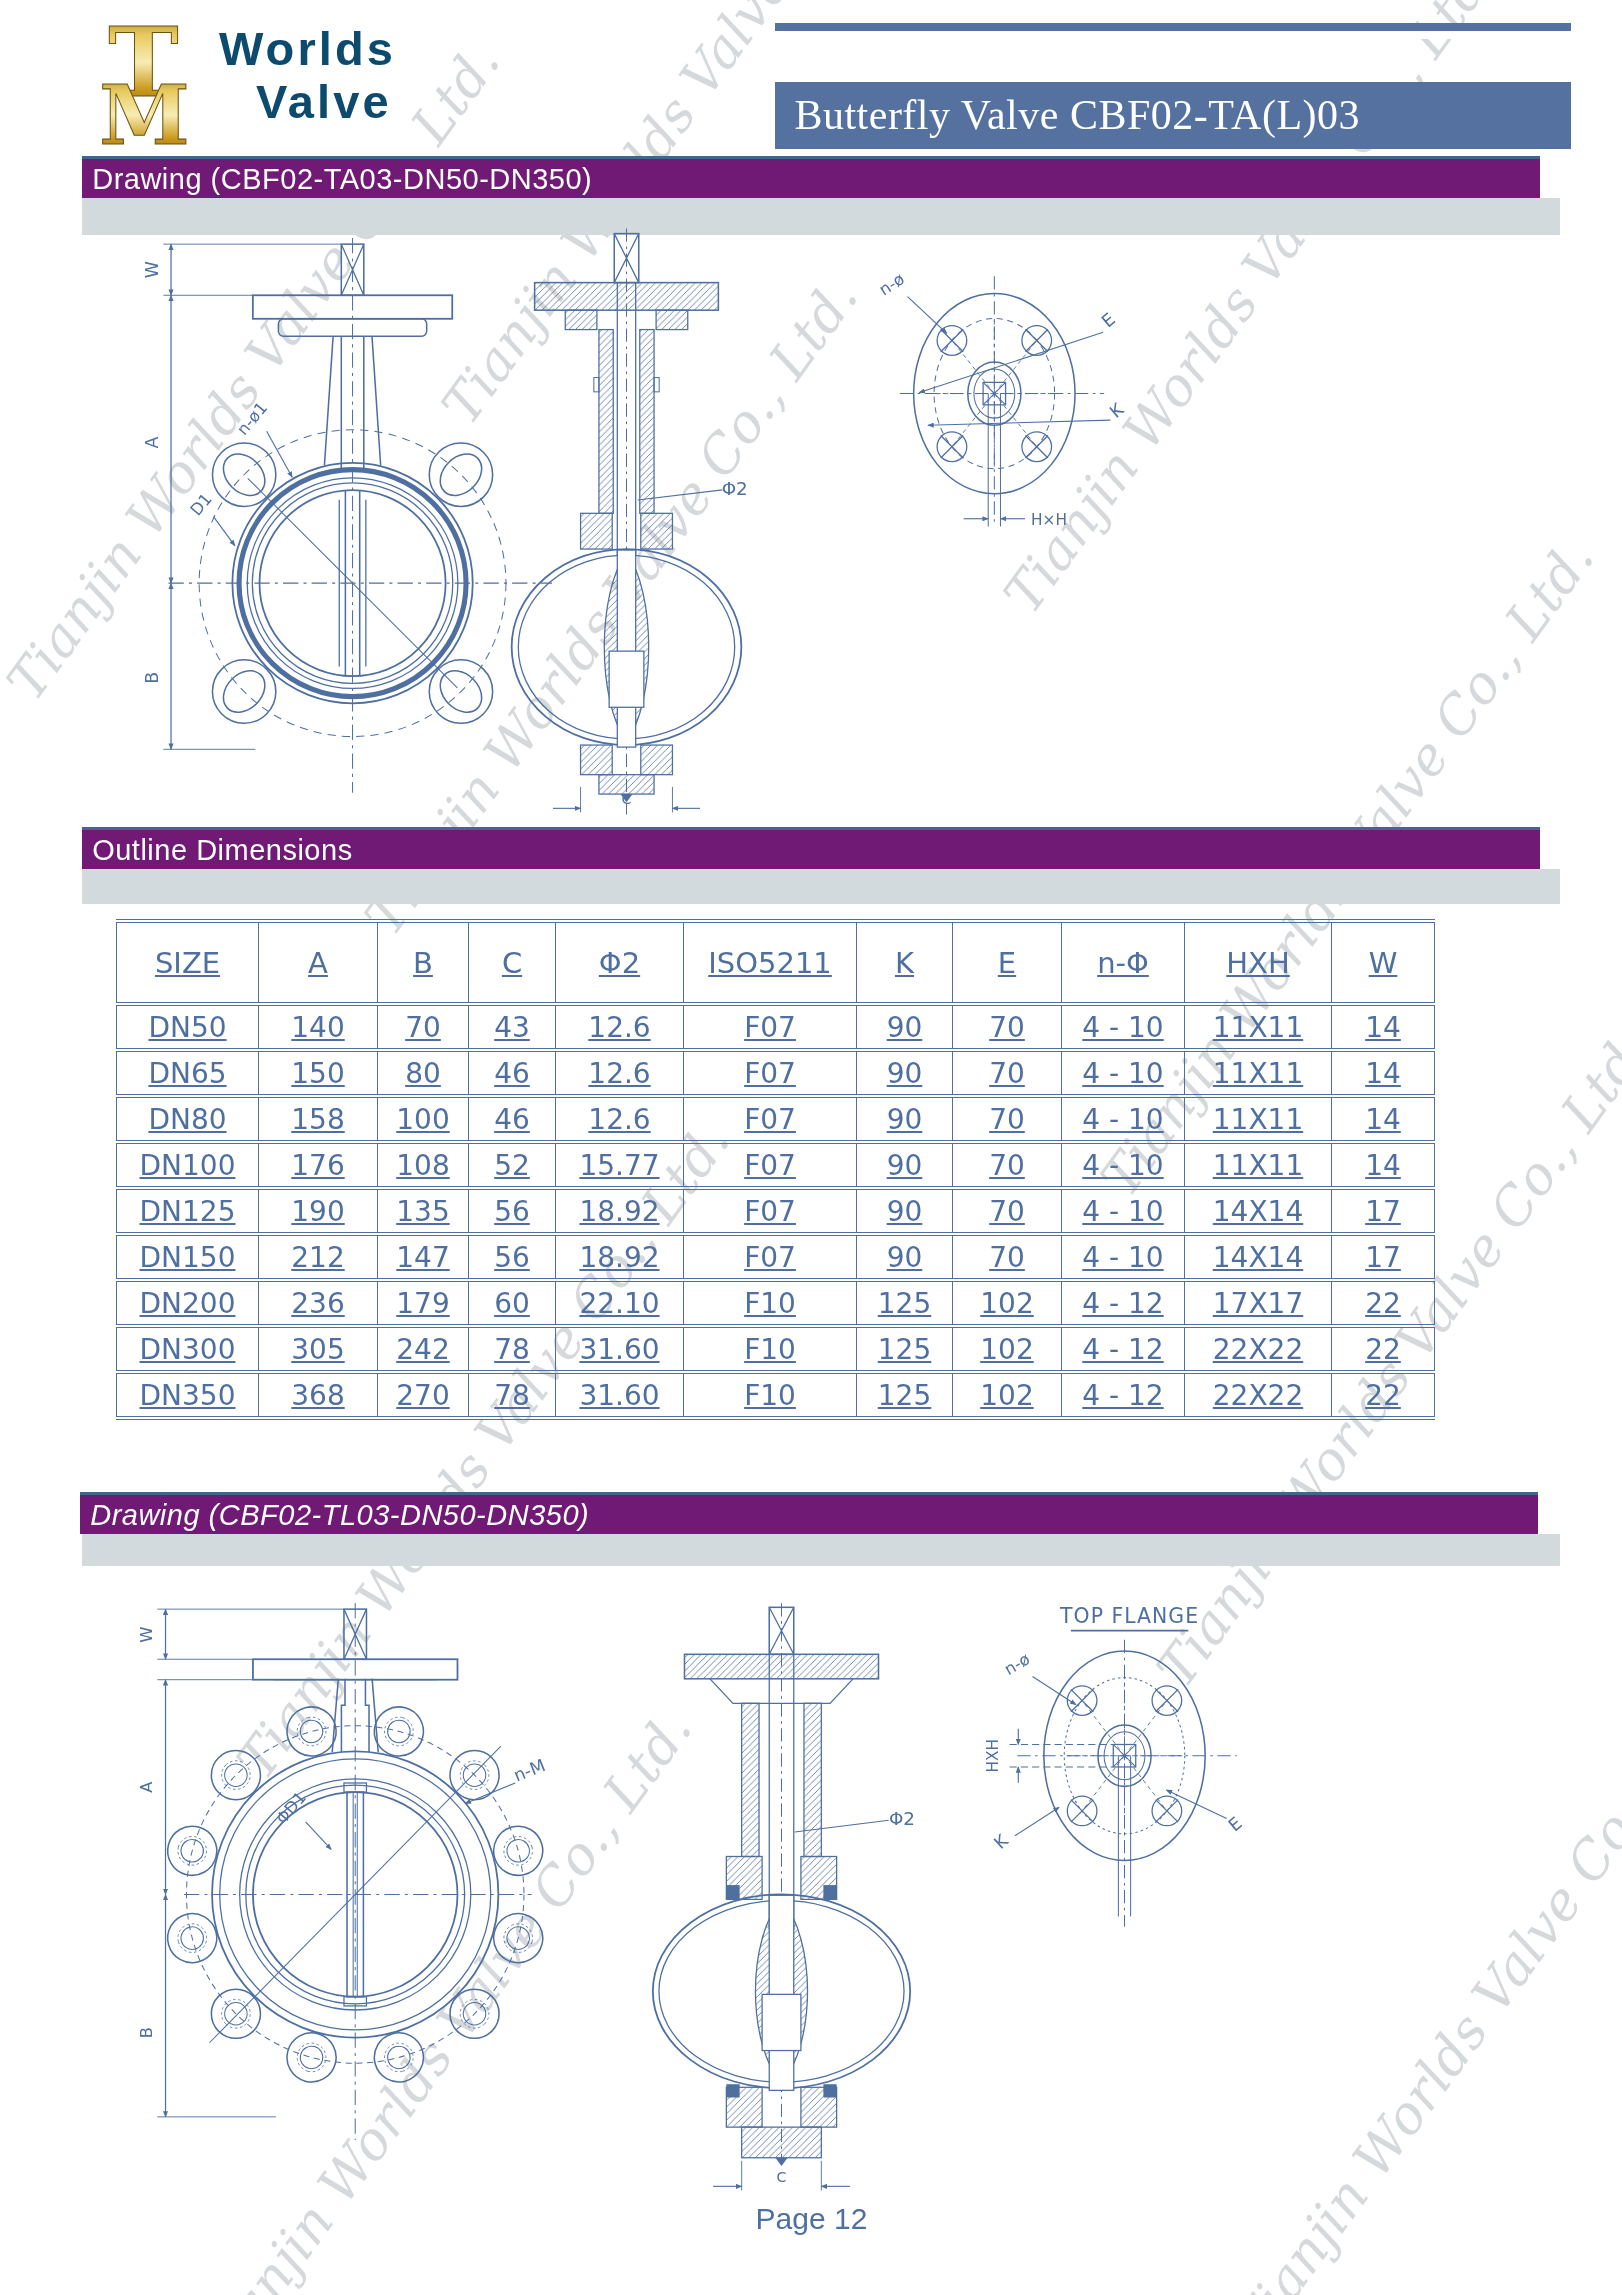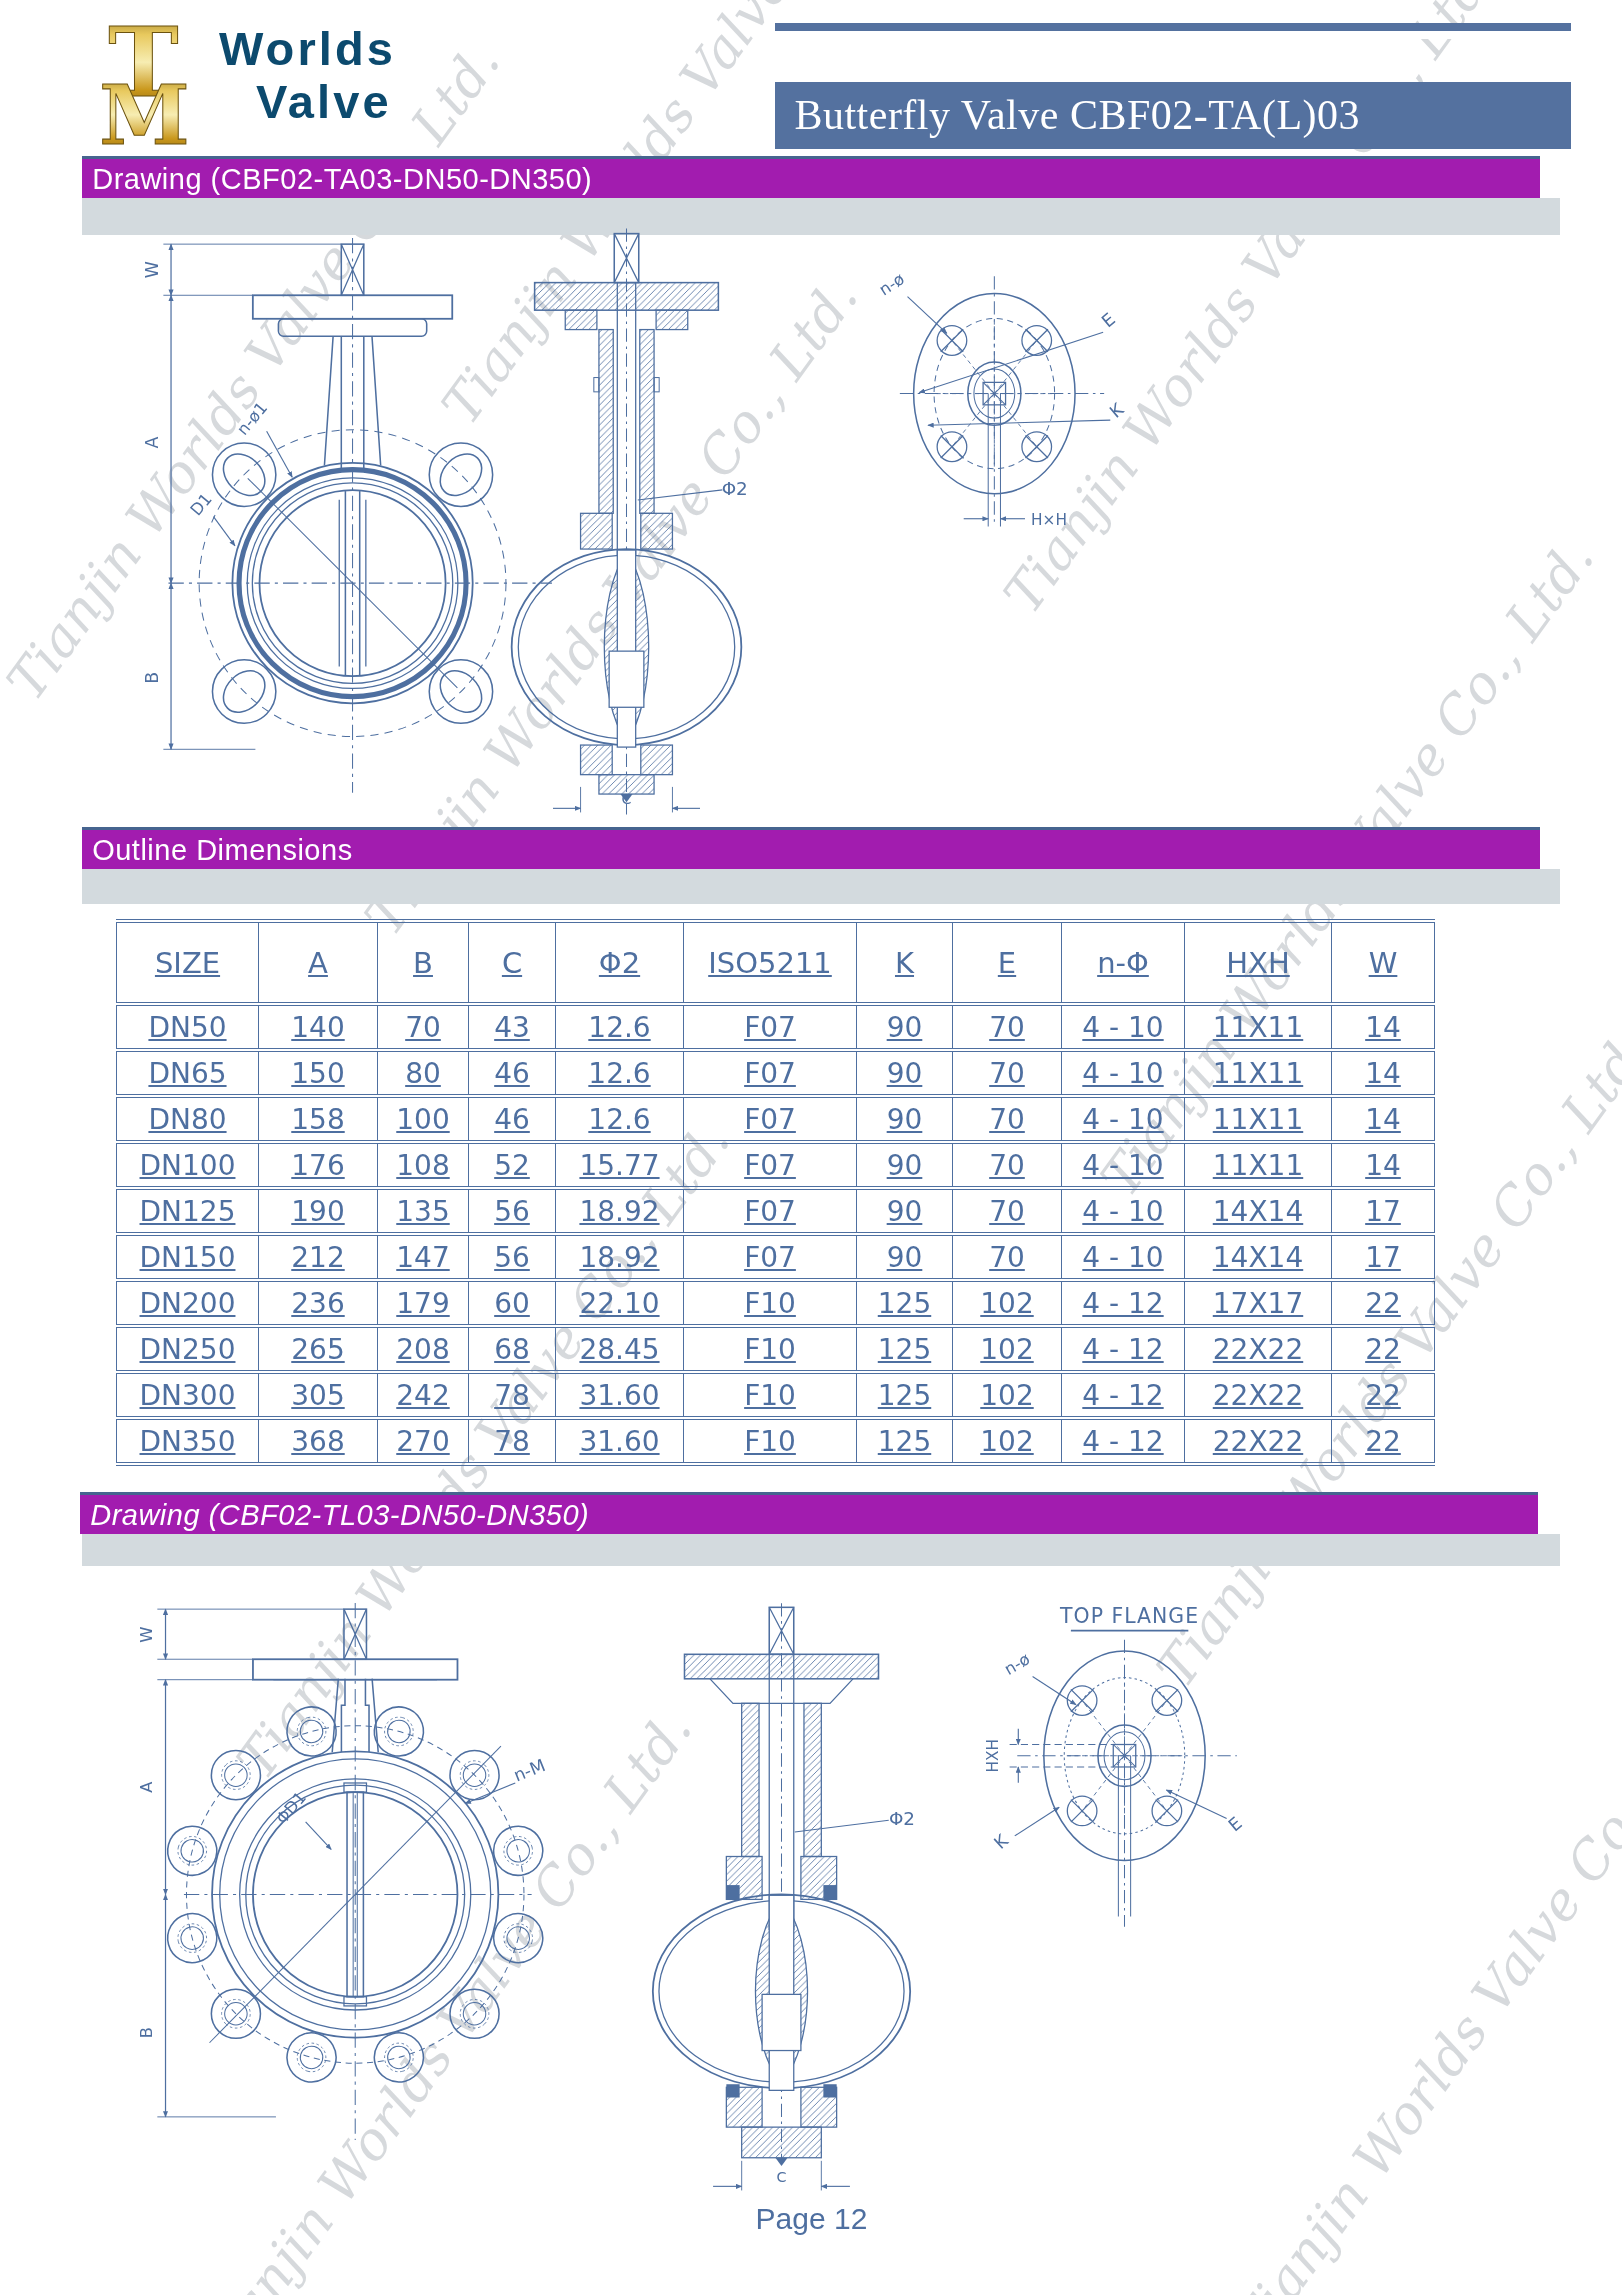--- a/index.html
+++ b/index.html
@@ -1,20 +1,20 @@
 <!DOCTYPE html>
 <html style="font-size:8.2px"><head>
 <meta charset="utf-8">
 <style>
   html,body{margin:0;padding:0;}
   body{width:1623px;height:2295px;position:relative;background:#ffffff;
        font-family:"Liberation Sans",sans-serif;overflow:hidden;}
   .abs{position:absolute;}
   
-  .banner{background:#a21caf;border-top:3.1px solid #46648f;color:#ffffff;
+  .banner{background:#701a75;border-top:3.1px solid #46648f;color:#ffffff;
           font-size:29px;line-height:41px;padding-left:10.2px;letter-spacing:0.5px;
           box-sizing:border-box;}
   .strip{background:#d3dade;}
   
   .title-topbar{background:#54719f;height:7.7px;}
   .title-gap{background:#ffffff;height:8.2px;}
   .title-main{background:#54719f;height:67px;color:#ffffff;
               font-family:"Liberation Serif",serif;font-size:42px;line-height:67px;
               padding-left:19.4px;letter-spacing:0.5px;margin-top:43px;}
   
@@ -353,33 +353,20 @@
         <td>60</td>
         <td>22.10</td>
         <td>F10</td>
         <td>125</td>
         <td>102</td>
         <td>4 - 12</td>
         <td>17X17</td>
         <td>22</td>
       </tr>
       <tr>
-        <td>DN250</td>
-        <td>265</td>
-        <td>208</td>
-        <td>68</td>
-        <td>28.45</td>
-        <td>F10</td>
-        <td>125</td>
-        <td>102</td>
-        <td>4 - 12</td>
-        <td>22X22</td>
-        <td>22</td>
-      </tr>
-      <tr>
         <td>DN300</td>
         <td>305</td>
         <td>242</td>
         <td>78</td>
         <td>31.60</td>
         <td>F10</td>
         <td>125</td>
         <td>102</td>
         <td>4 - 12</td>
         <td>22X22</td>

